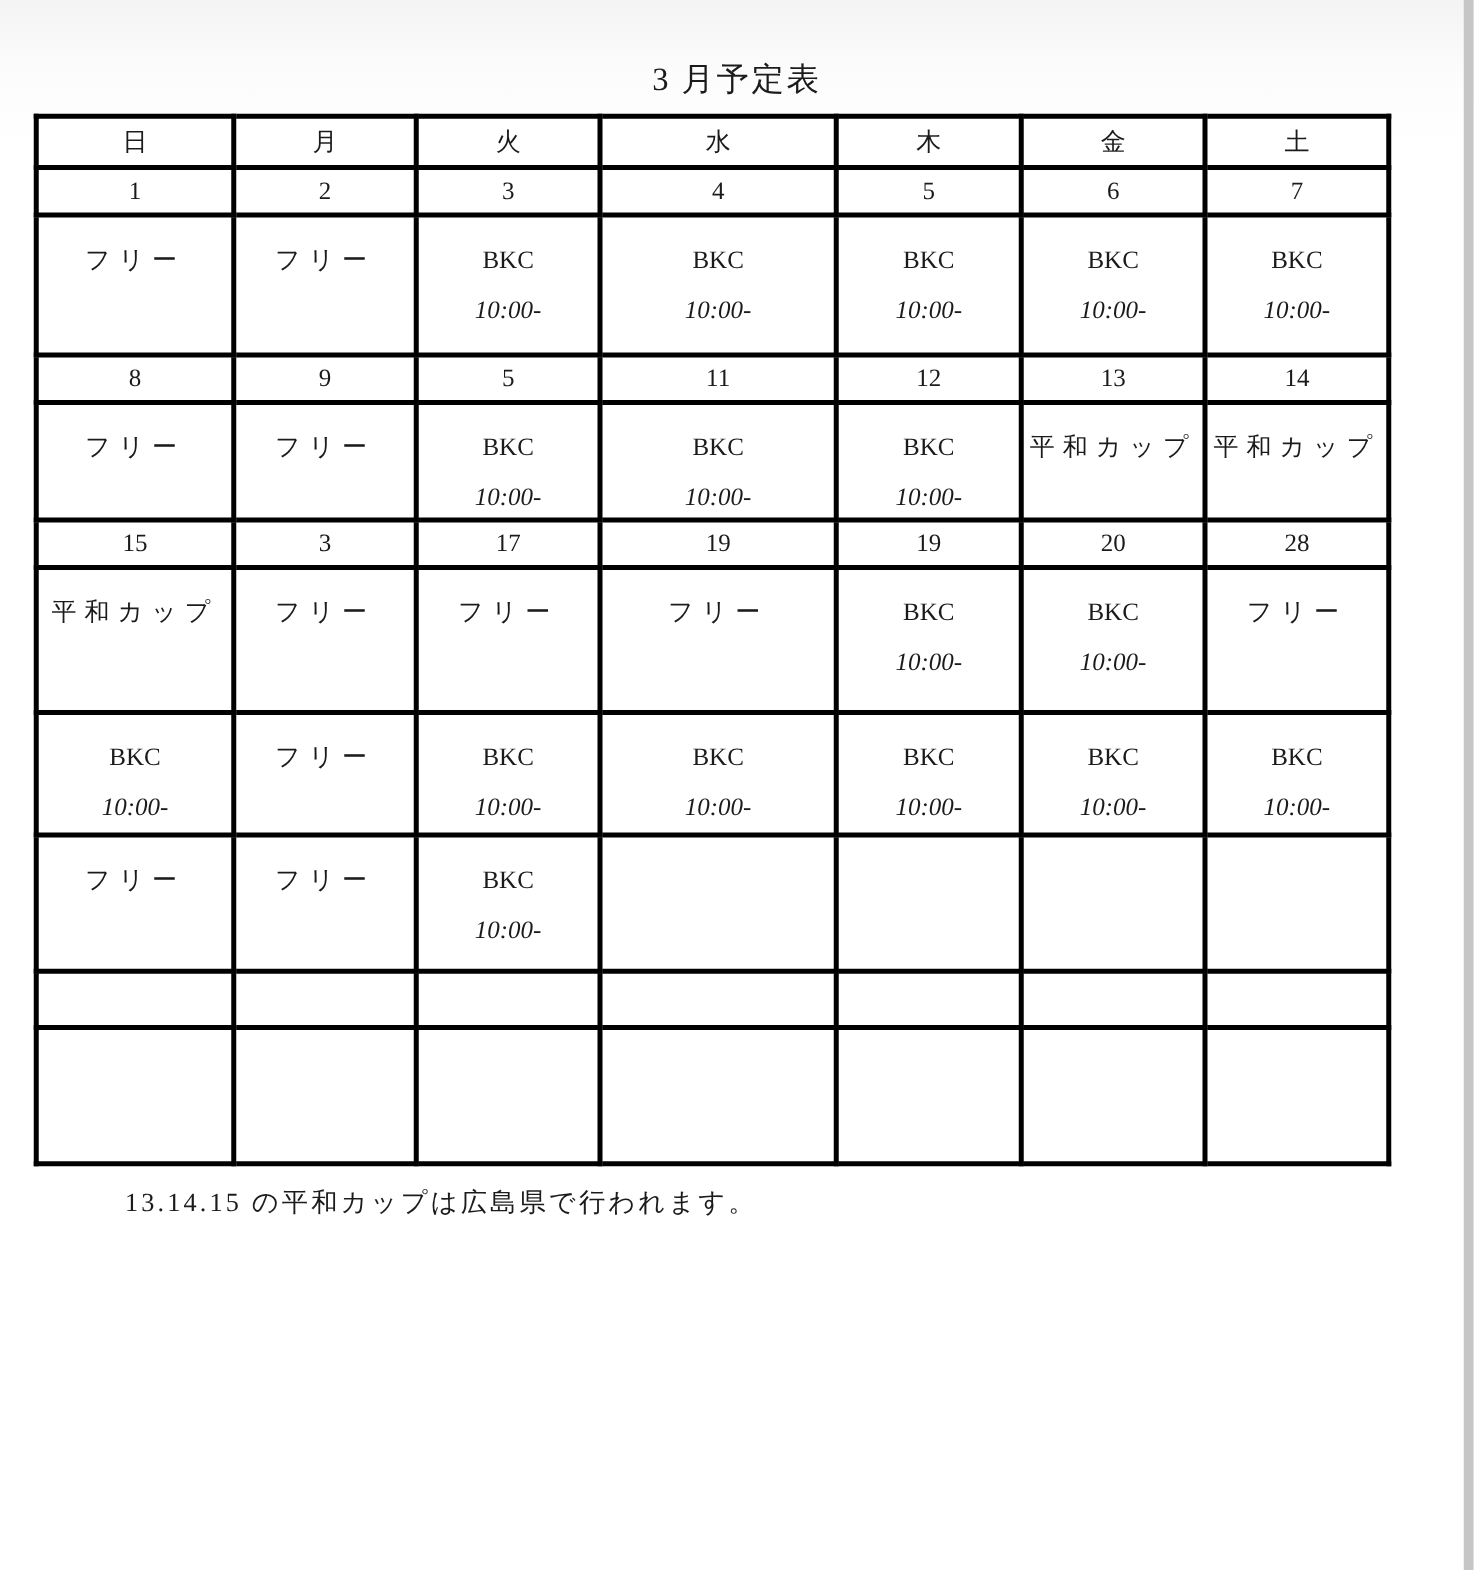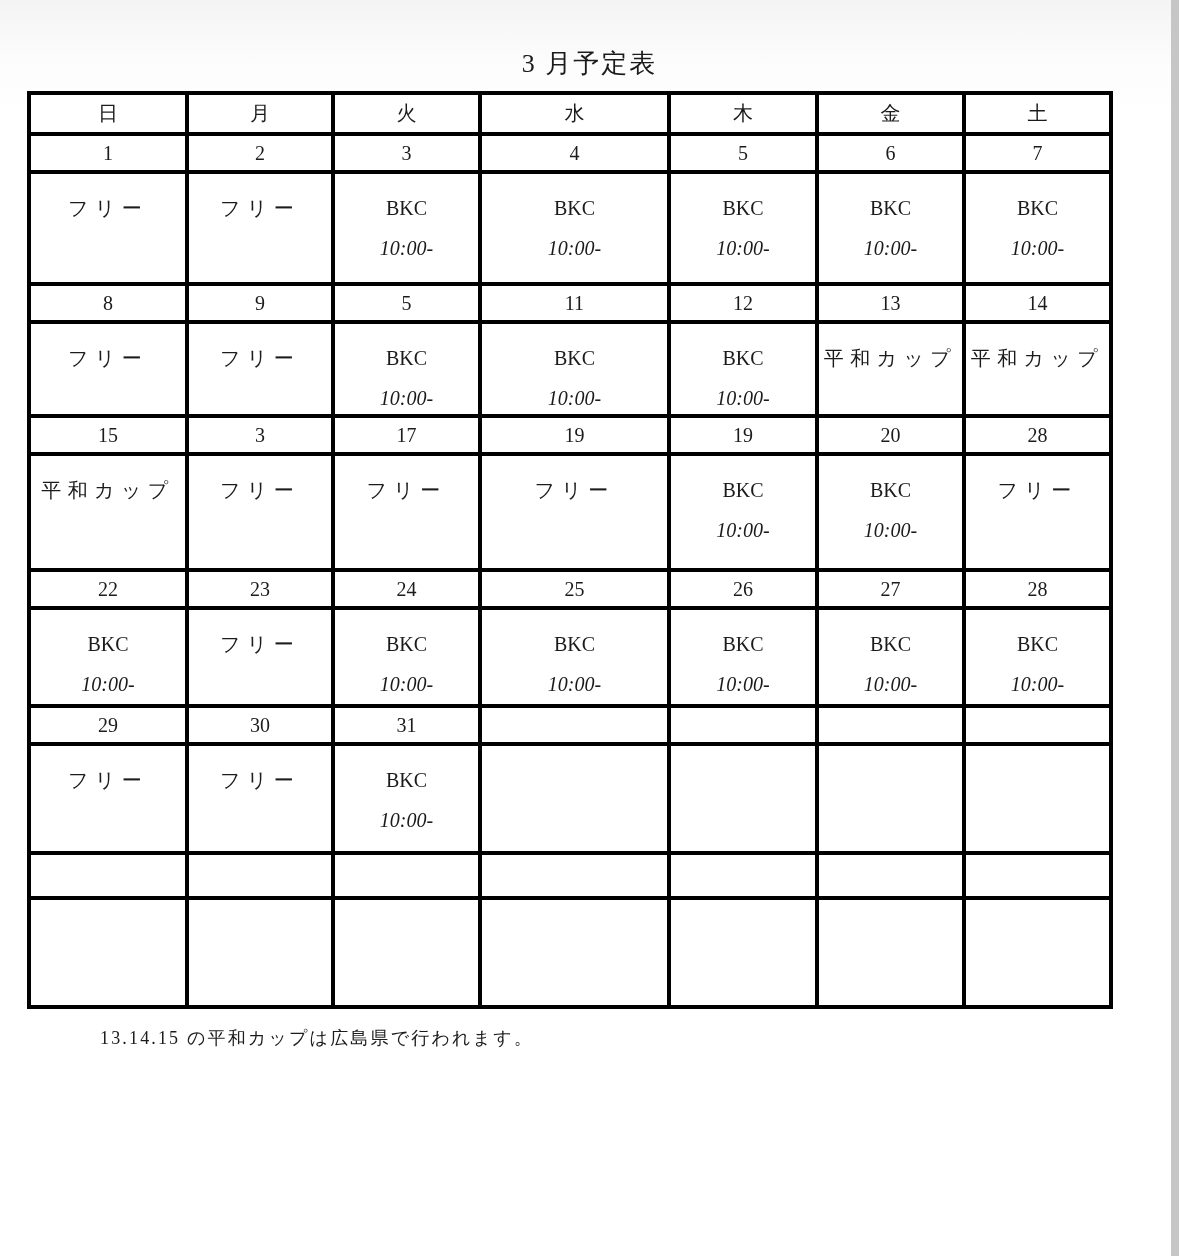--- a/index.html
+++ b/index.html
@@ -46,21 +46,21 @@
   tr.h1 { height: 112px; }
   tr.h2 { height: 94px;  }
   tr.h3 { height: 116px; }
   tr.h4 { height: 98px;  }
   tr.h5 { height: 109px; }
   tr.h6 { height: 109px; }
   .l1 { line-height: 24px; margin-top: 11px; }
   .l2 { line-height: 24px; margin-top: 16px; font-style: italic; }
   .jp { letter-spacing: 0.32em; }
   .note {
-    font-size: 18px;
+    font-size: 21px;
     letter-spacing: 0.12em;
     line-height: 26px;
   }
   .note-1 { margin: 16px 0 0 100px; }
   .note-2 { margin: 50px 0 0 103px; }
   .note-3 { margin: 36px 0 0 103px; }
   .scrollbar-track {
     position: absolute;
     top: 0;
     right: 0;
@@ -200,29 +200,20 @@
           </td>
       <td>
             <div class="l1">BKC</div>
             <div class="l2">10:00-</div>
           </td>
       <td>
             <div class="l1 jp">フリー</div>
           </td>
     </tr>
 
-    <tr class="date-row">
-      <td>22</td>
-      <td>23</td>
-      <td>24</td>
-      <td>25</td>
-      <td>26</td>
-      <td>27</td>
-      <td>28</td>
-    </tr>
     <tr class="content-row h4">
       <td>
             <div class="l1">BKC</div>
             <div class="l2">10:00-</div>
           </td>
       <td>
             <div class="l1 jp">フリー</div>
           </td>
       <td>
             <div class="l1">BKC</div>
@@ -239,29 +230,20 @@
       <td>
             <div class="l1">BKC</div>
             <div class="l2">10:00-</div>
           </td>
       <td>
             <div class="l1">BKC</div>
             <div class="l2">10:00-</div>
           </td>
     </tr>
 
-    <tr class="date-row">
-      <td>29</td>
-      <td>30</td>
-      <td>31</td>
-      <td></td>
-      <td></td>
-      <td></td>
-      <td></td>
-    </tr>
     <tr class="content-row h5">
       <td>
             <div class="l1 jp">フリー</div>
           </td>
       <td>
             <div class="l1 jp">フリー</div>
           </td>
       <td>
             <div class="l1">BKC</div>
             <div class="l2">10:00-</div>

